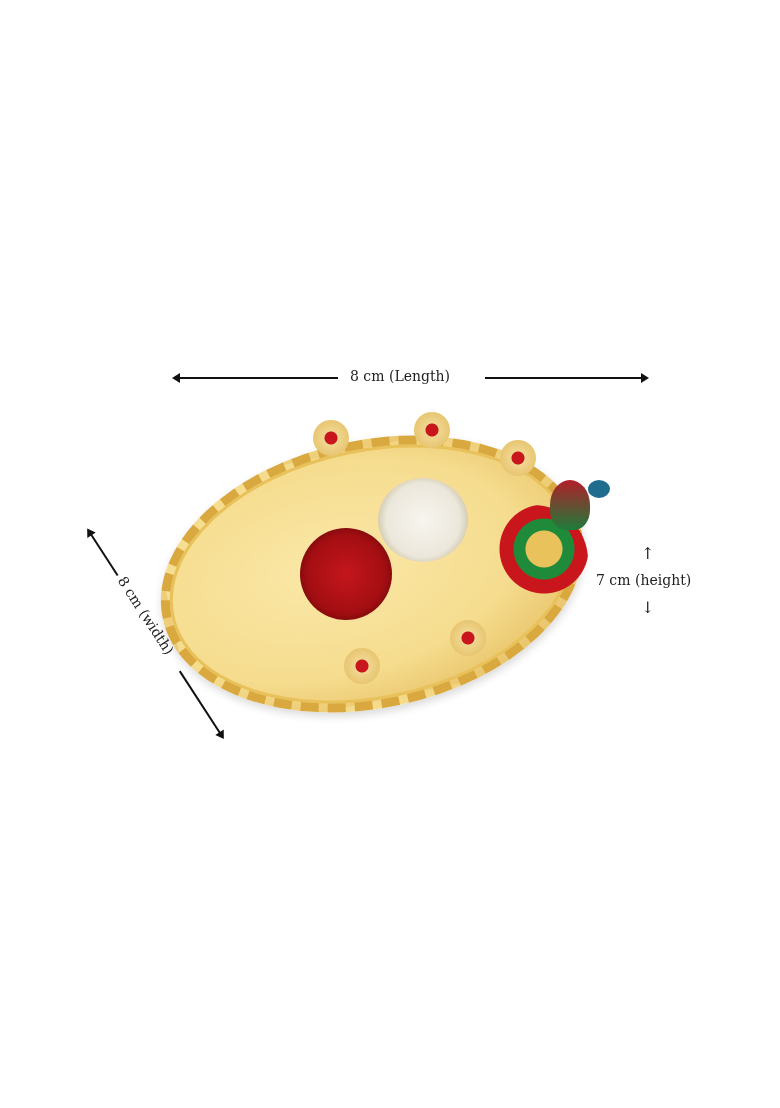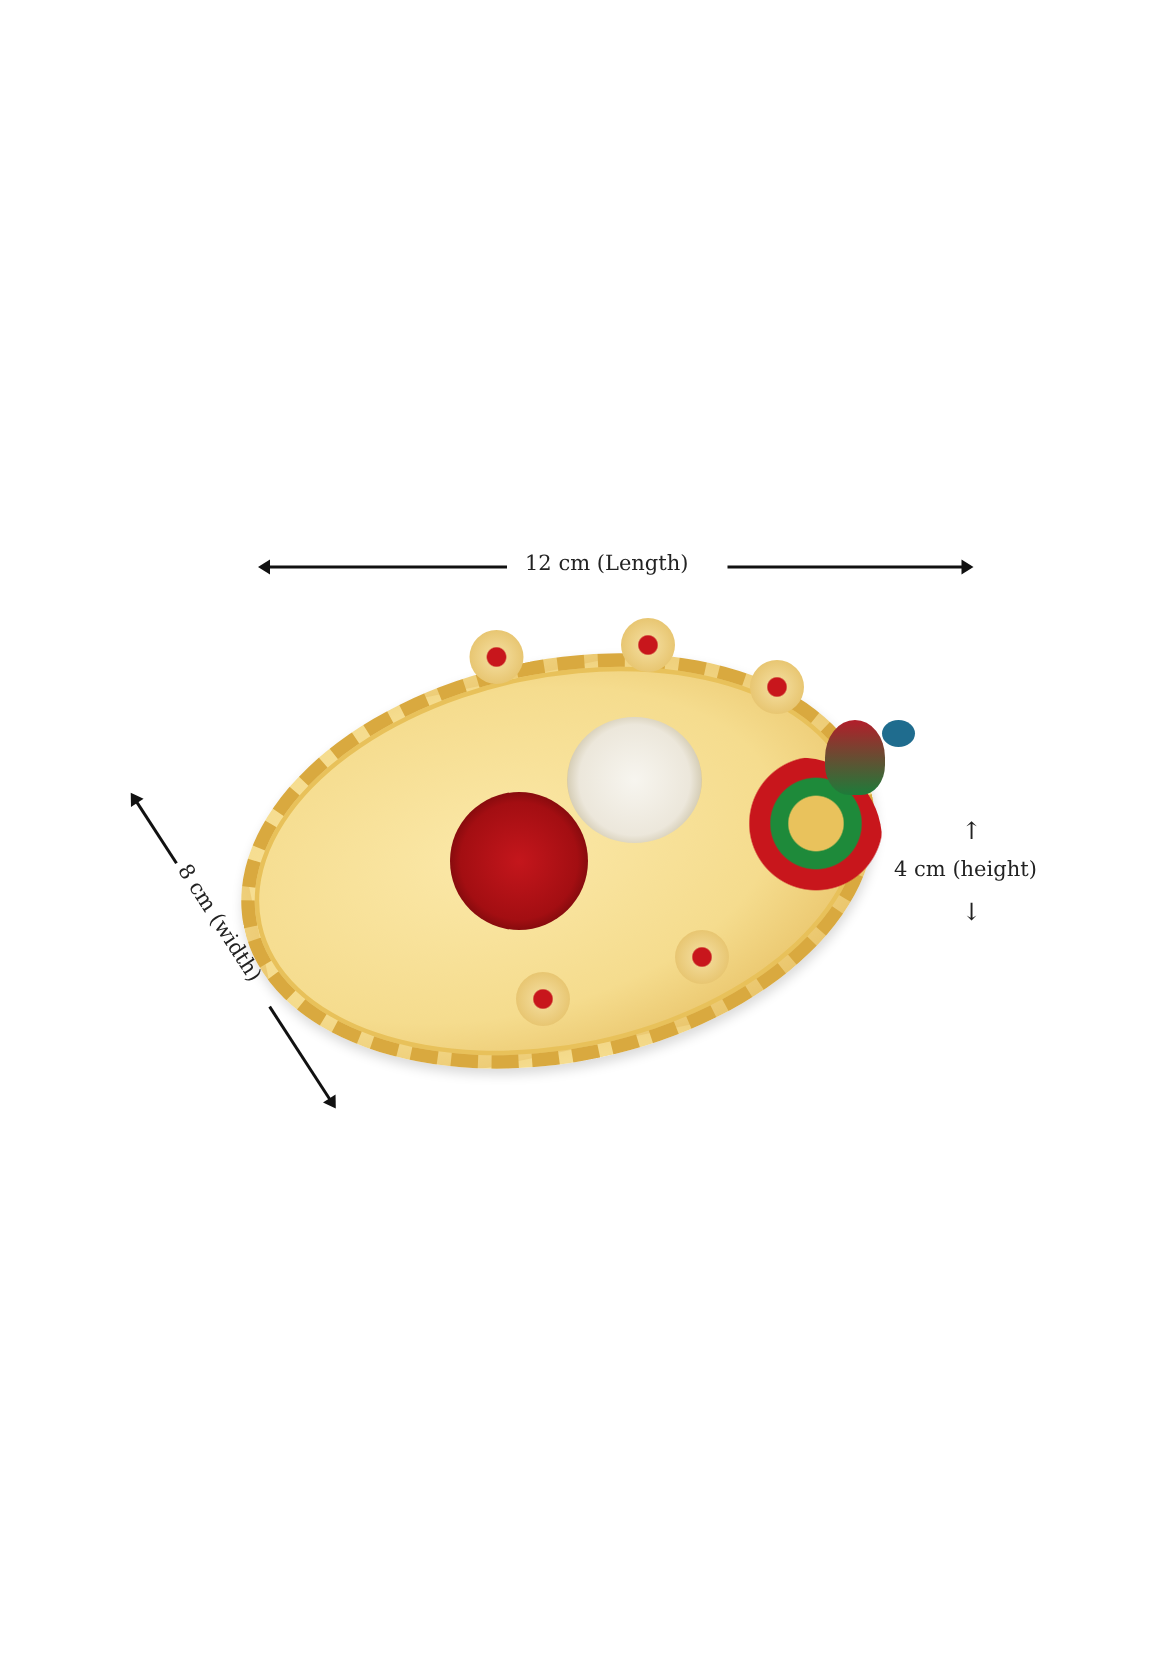--- a/index.html
+++ b/index.html
@@ -49,34 +49,34 @@
                   background: linear-gradient(#b21e2a, #1d7c3a); }
   .peacock-head { position: absolute; left: 588px; top: 480px; width: 22px; height: 18px; border-radius: 50%; background: #1f6c8e; }
 </style>
 </head>
 <body>
 
 <div class="stage">
 
   <div class="arrow-head len-head-left"></div>
   <div class="line len-line-left"></div>
-  <div class="dim-label len-label">12 cm (Length)</div>
+  <div class="dim-label len-label">8 cm (Length)</div>
   <div class="line len-line-right"></div>
   <div class="arrow-head len-head-right"></div>
 
   <div class="width-group">
     <div class="w-head1"></div>
     <div class="w-line1"></div>
     <div class="w-label">8 cm (width)</div>
     <div class="w-line2"></div>
     <div class="w-head2"></div>
   </div>
 
   <div class="h-up">↑</div>
-  <div class="dim-label h-label">4 cm (height)</div>
+  <div class="dim-label h-label">7 cm (height)</div>
   <div class="h-down">↓</div>
 
   <div class="tray"></div>
   <div class="bowl bowl-rice"></div>
   <div class="bowl bowl-red"></div>
 
   <div class="flower" style="left:313px;top:420px;"></div>
   <div class="flower" style="left:414px;top:412px;"></div>
   <div class="flower" style="left:500px;top:440px;"></div>
   <div class="flower" style="left:450px;top:620px;"></div>

